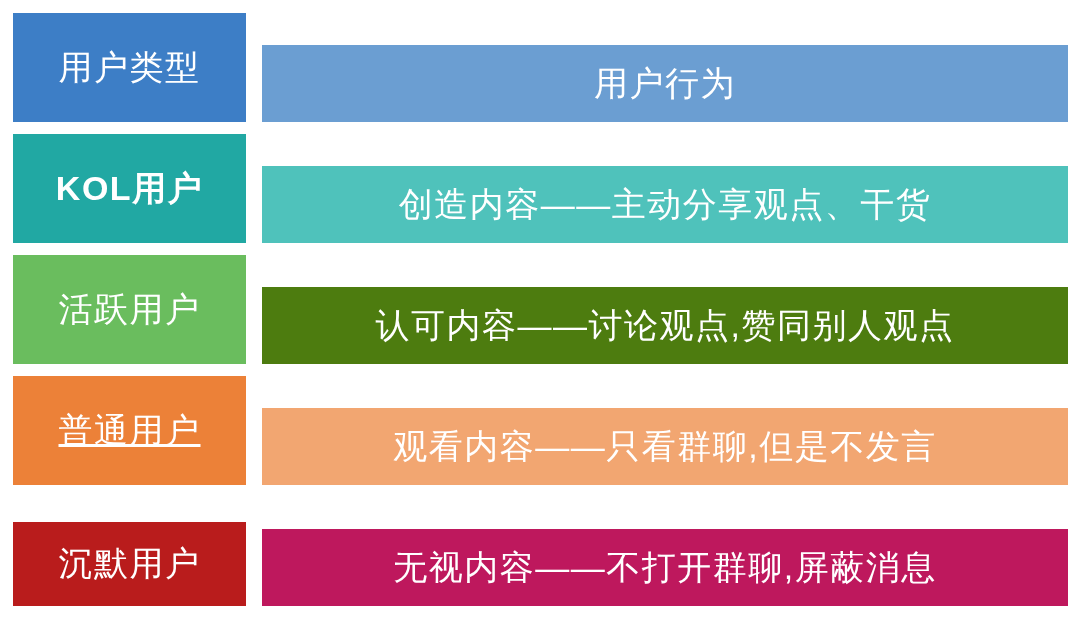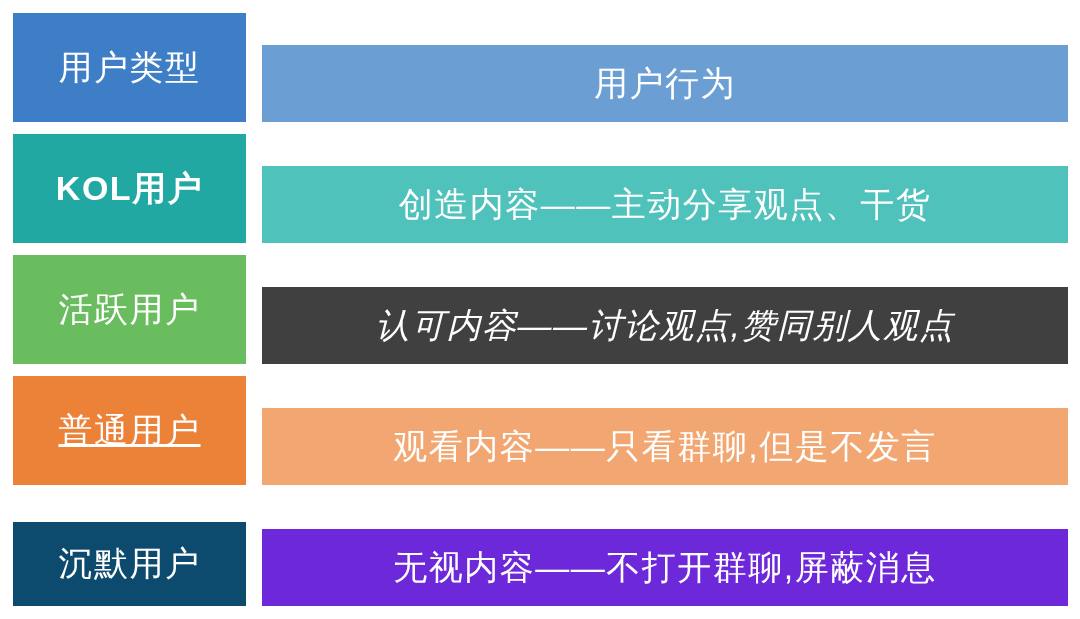--- a/index.html
+++ b/index.html
@@ -59,27 +59,27 @@
       <div class="cell behavior" style="background-color: rgb(107, 158, 210);">用户行为</div>
     </div>
 
     <div class="row">
       <div class="cell type" style="background-color: rgb(33, 168, 163); font-weight: bold;">KOL用户</div>
       <div class="cell behavior" style="background-color: rgb(79, 194, 187);">创造内容——主动分享观点、干货</div>
     </div>
 
     <div class="row">
       <div class="cell type" style="background-color: rgb(106, 189, 94); text-align: right;">活跃用户</div>
-      <div class="cell behavior" style="background-color: #404040; font-style: italic;">认可内容——讨论观点,赞同别人观点</div>
+      <div class="cell behavior" style="background-color: #4d7c0f;">认可内容——讨论观点,赞同别人观点</div>
     </div>
 
     <div class="row">
       <div class="cell type" style="background-color: rgb(236, 129, 56); text-decoration: underline;">普通用户</div>
       <div class="cell behavior" style="background-color: rgb(242, 166, 113);">观看内容——只看群聊,但是不发言</div>
     </div>
 
     <div class="row">
-      <div class="cell type" style="background-color: #0c4a6e; margin-top: 25px;">沉默用户</div>
-      <div class="cell behavior" style="background-color: #6d28d9;">无视内容——不打开群聊,屏蔽消息</div>
+      <div class="cell type" style="background-color: #b91c1c; margin-top: 25px;">沉默用户</div>
+      <div class="cell behavior" style="background-color: #be185d;">无视内容——不打开群聊,屏蔽消息</div>
     </div>
 
   </div>
 </div>
 
 </body></html>

